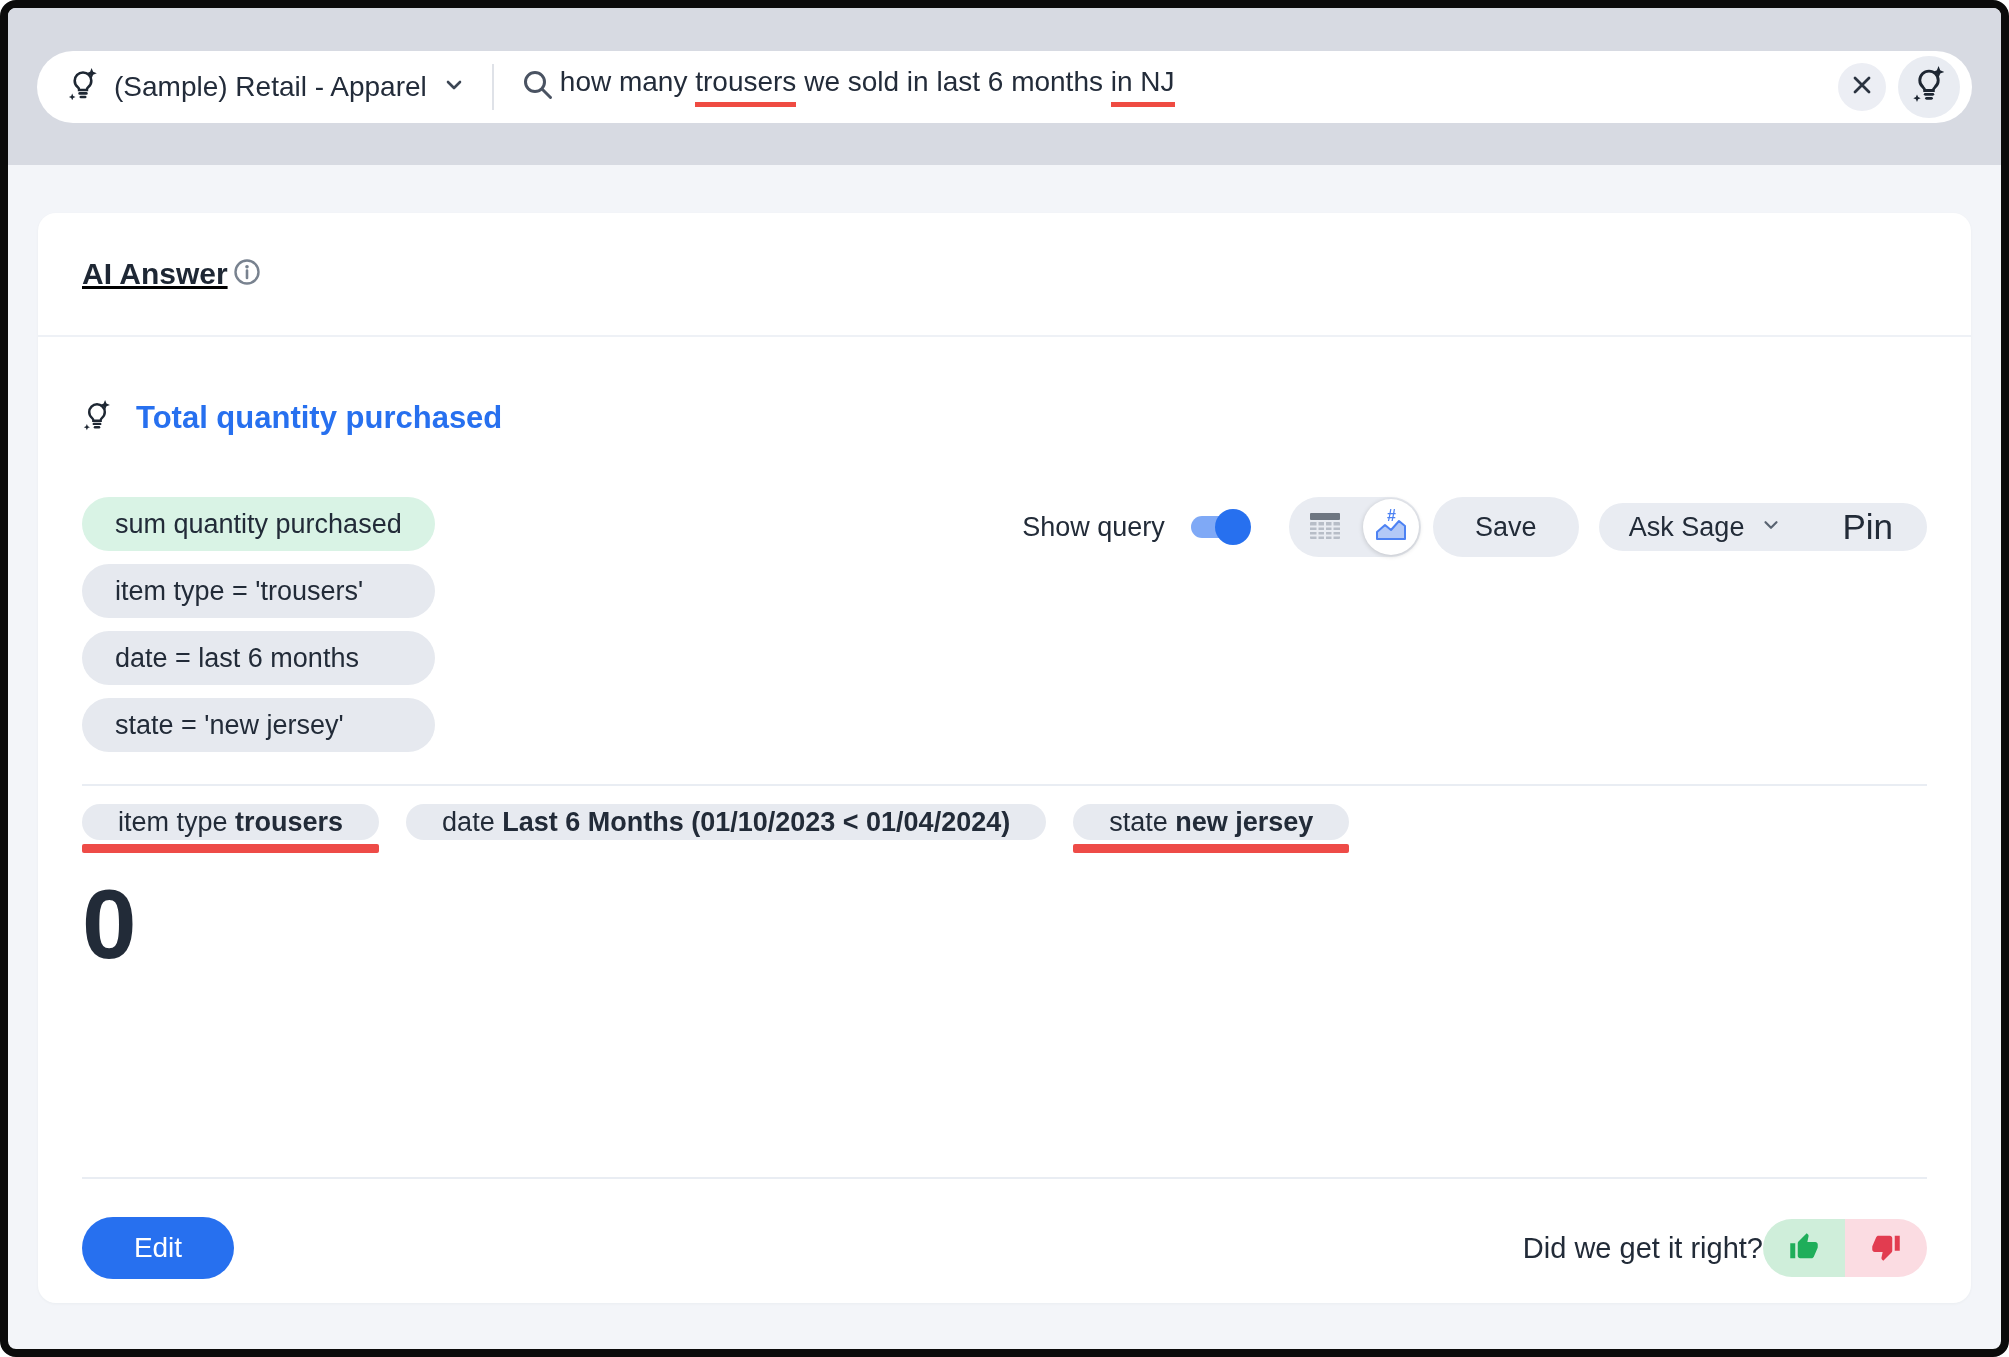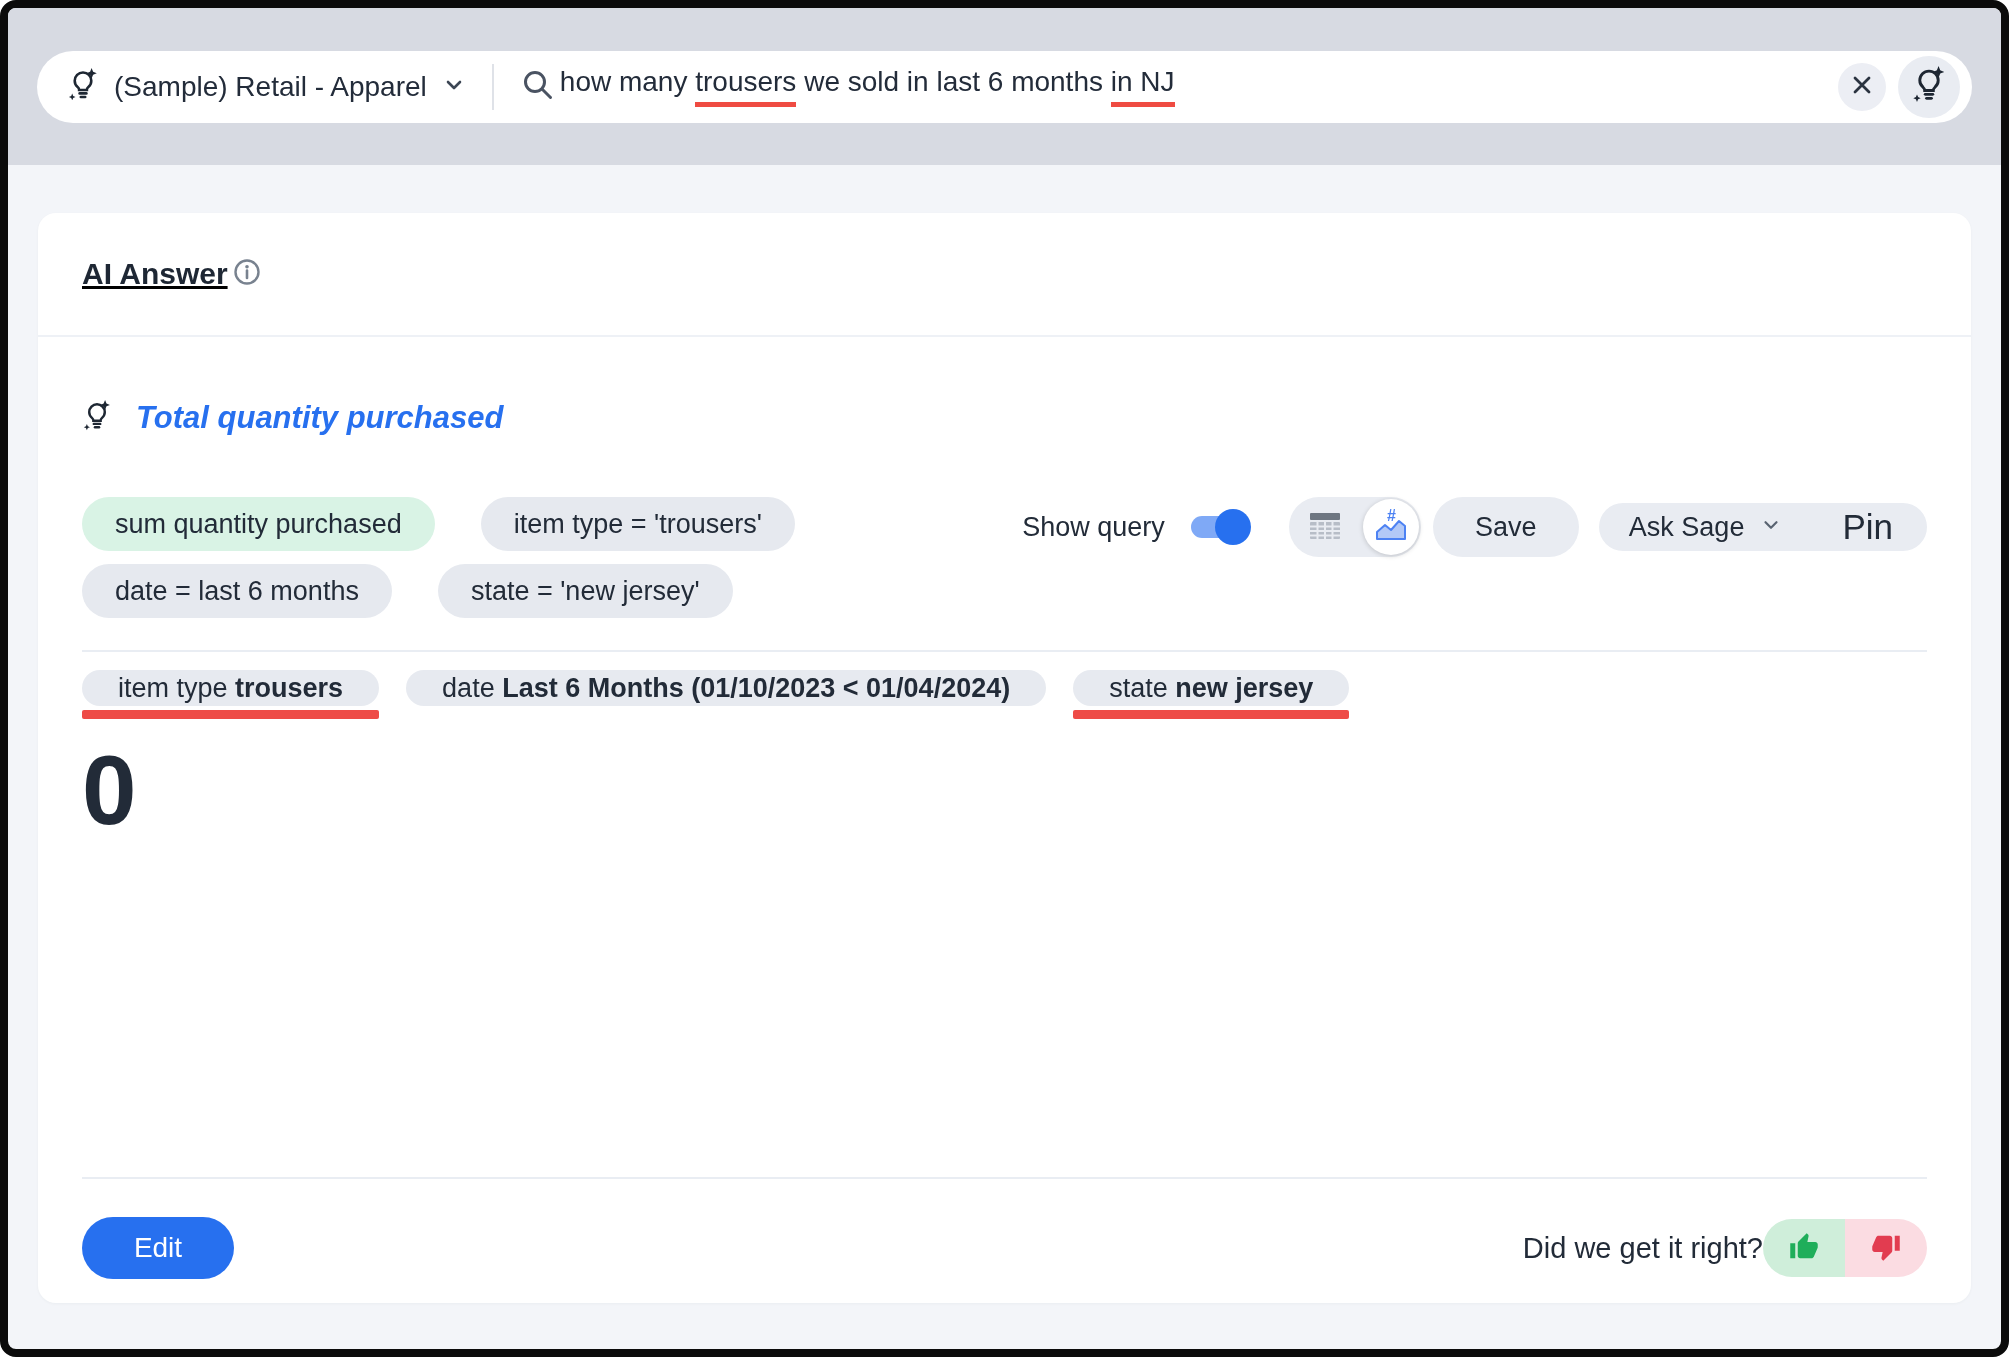--- a/index.html
+++ b/index.html
@@ -45,23 +45,23 @@
   .card{
     flex:1;background:#fff;border-radius:18px;
     display:flex;flex-direction:column;
     box-shadow:0 1px 3px rgba(30,40,60,.04);
     min-height:0;
   }
   .card-header{display:flex;align-items:center;gap:4px;padding:44px 44px;border-bottom:2px solid #eef1f6;text-decoration:underline;}
   .card-title{font-size:30px;font-weight:700;color:#1e2734;}
   .card-body{flex:1;display:flex;flex-direction:column;padding:0 44px 24px;min-height:0;}
   .result-title-row{margin-top:62px;display:flex;align-items:center;gap:24px;}
-  .result-title{font-size:31px;font-weight:700;color:#2770ef;font-style:italic;}
+  .result-title{font-size:31px;font-weight:700;color:#2770ef;}
   .controls-row{margin-top:60px;display:flex;justify-content:space-between;align-items:flex-start;}
-  .tokens{display:flex;flex-wrap:wrap;gap:13px 46px;max-width:740px;}
+  .tokens{display:flex;flex-wrap:wrap;gap:13px 46px;max-width:740px;flex-direction:column;}
   .token{height:54px;border-radius:27px;background:#e6e9ef;display:flex;align-items:center;padding:0 33px;font-size:27px;color:#222b38;white-space:nowrap;cursor:pointer;}
   .token.measure{background:#d9f3e5;}
   .toolbar{display:flex;align-items:center;height:60px;}
   .show-query-label{font-size:27px;color:#222b38;margin-right:26px;white-space:nowrap;}
   .toggle{position:relative;width:58px;height:22px;border-radius:11px;background:#7fa9f6;margin-right:40px;cursor:pointer;flex:0 0 58px;}
   .toggle-knob{position:absolute;right:-2px;top:-7px;width:36px;height:36px;border-radius:50%;background:#2770ef;}
   .view-pill{width:132px;height:60px;border-radius:30px;background:#e9ecf2;display:flex;align-items:center;justify-content:space-between;margin-right:12px;padding:0 2px 0 0;box-sizing:border-box;}
   .view-table-btn{margin-left:18px;display:flex;align-items:center;background:none;border:none;cursor:pointer;padding:0;}
   .view-chart-btn{width:56px;height:56px;border-radius:50%;background:#fff;box-shadow:0 1px 5px rgba(0,0,0,.18);display:flex;align-items:center;justify-content:center;border:none;cursor:pointer;}
   .btn{height:60px;border-radius:30px;background:#e9ecf2;display:flex;align-items:center;justify-content:center;font-size:27px;color:#222b38;border:none;cursor:pointer;font-family:inherit;}

